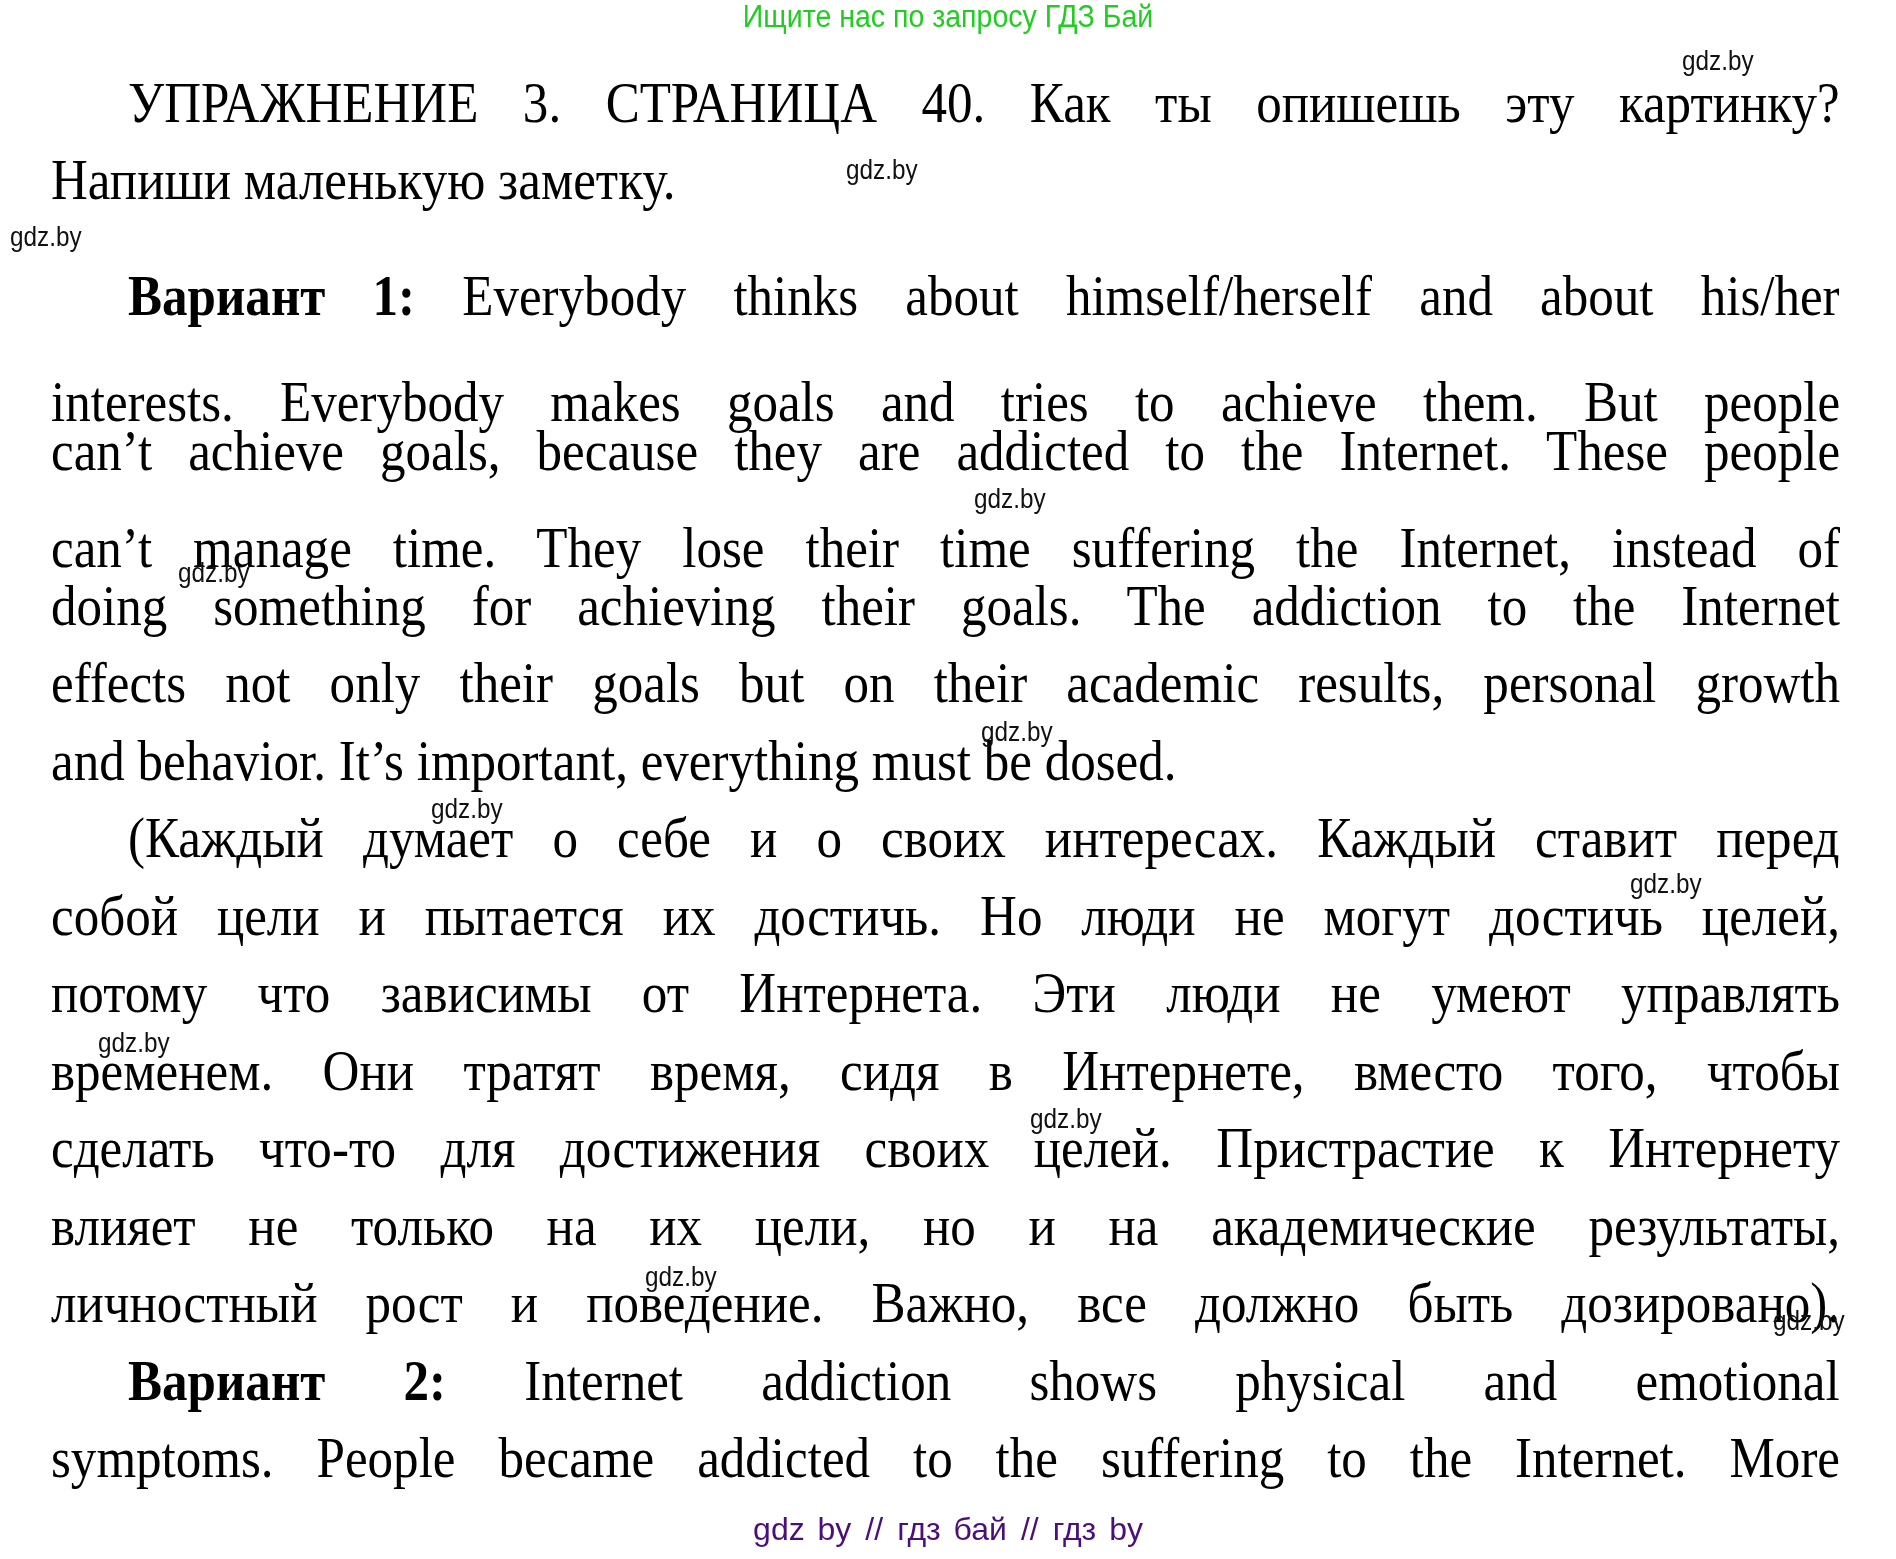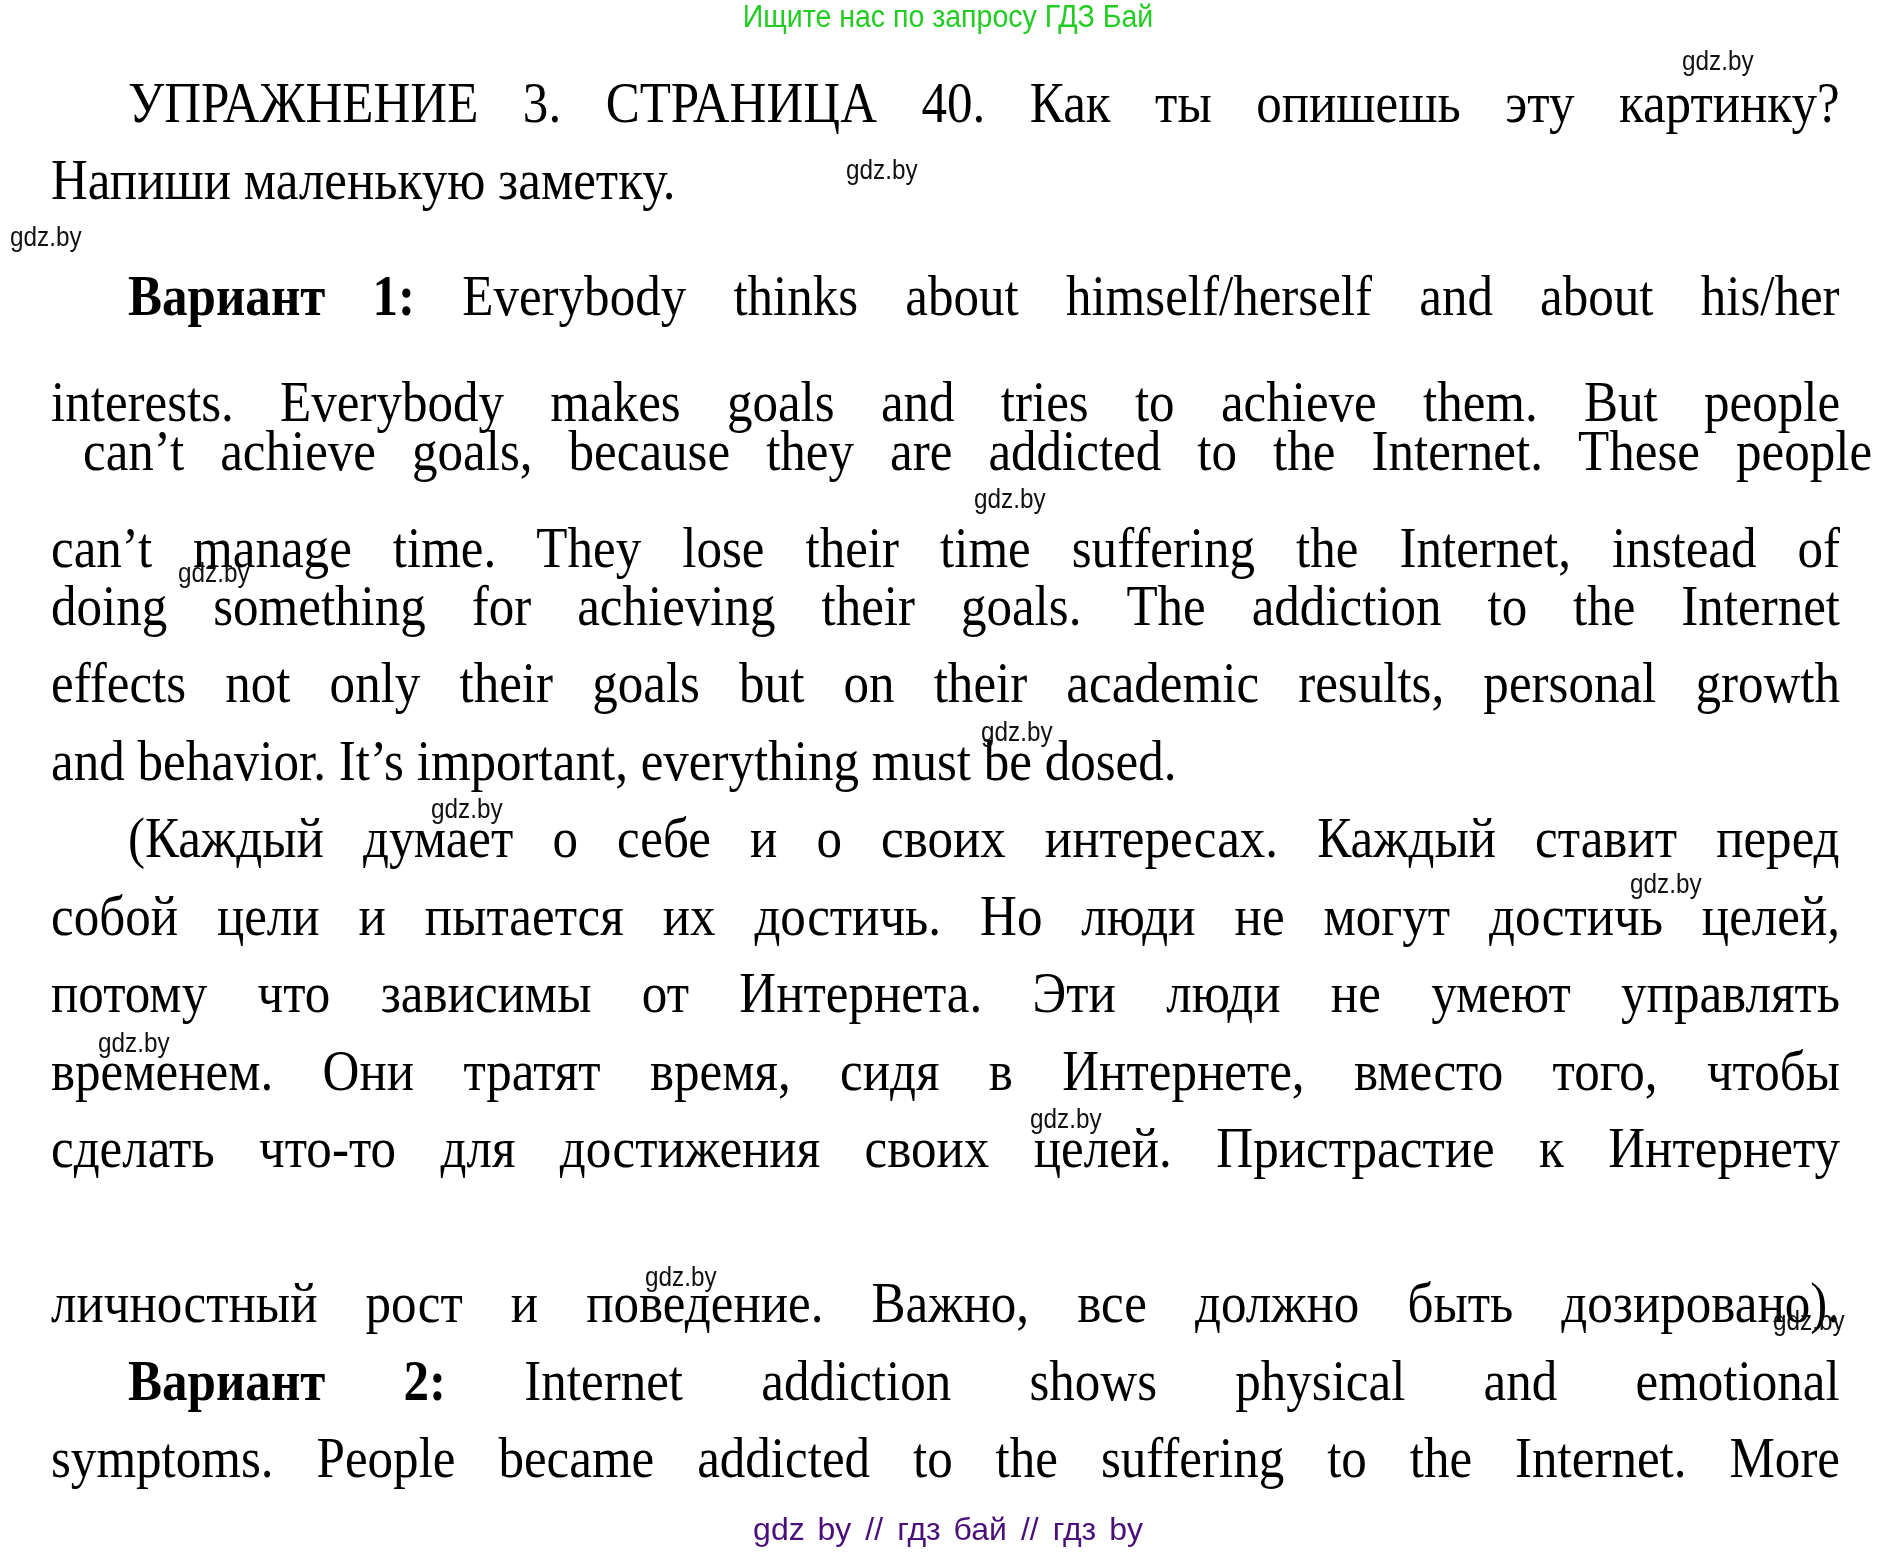--- a/index.html
+++ b/index.html
@@ -105,21 +105,21 @@
 
   <div class="line-wrap" style="left:128px; top:255px; width:1712px;">
     <div class="line justify" style="width:1945px;">
       <span class="bold">Вариант 1:</span>
       <span>Everybody thinks about himself/herself and about his/her</span>
     </div>
   </div>
   <div class="line-wrap" style="left:51px; top:332px; width:1789px;margin-top:29px;">
     <div class="line justify" style="width:2033px;">interests. Everybody makes goals and tries to achieve them. But people</div>
   </div>
-  <div class="line-wrap" style="left:51px; top:410px; width:1789px;margin-left:32px;">
+  <div class="line-wrap" style="left:51px; top:410px; width:1789px;">
     <div class="line justify" style="width:2033px;">can’t achieve goals, because they are addicted to the Internet. These people</div>
   </div>
   <div class="line-wrap" style="left:51px; top:487px; width:1789px;margin-top:20px;">
     <div class="line justify" style="width:2033px;">can’t manage time. They lose their time suffering the Internet, instead of</div>
   </div>
   <div class="line-wrap" style="left:51px; top:565px; width:1789px;">
     <div class="line justify" style="width:2033px;">doing something for achieving their goals. The addiction to the Internet</div>
   </div>
   <div class="line-wrap" style="left:51px; top:642px; width:1789px;">
     <div class="line justify" style="width:2033px;">effects not only their goals but on their academic results, personal growth</div>
@@ -135,20 +135,23 @@
     <div class="line justify" style="width:2033px;">собой цели и пытается их достичь. Но люди не могут достичь целей,</div>
   </div>
   <div class="line-wrap" style="left:51px; top:952px; width:1789px;">
     <div class="line justify" style="width:2033px;">потому что зависимы от Интернета. Эти люди не умеют управлять</div>
   </div>
   <div class="line-wrap" style="left:51px; top:1030px; width:1789px;">
     <div class="line justify" style="width:2033px;">временем. Они тратят время, сидя в Интернете, вместо того, чтобы</div>
   </div>
   <div class="line-wrap" style="left:51px; top:1107px; width:1789px;">
     <div class="line justify" style="width:2033px;">сделать что-то для достижения своих целей. Пристрастие к Интернету</div>
+  </div>
+  <div class="line-wrap" style="left:51px; top:1185px; width:1789px;">
+    <div class="line justify" style="width:2033px;">влияет не только на их цели, но и на академические результаты,</div>
   </div>
   <div class="line-wrap" style="left:51px; top:1262px; width:1789px;">
     <div class="line justify" style="width:2033px;">личностный рост и поведение. Важно, все должно быть дозировано).</div>
   </div>
 
   <div class="line-wrap" style="left:128px; top:1340px; width:1712px;">
     <div class="line justify" style="width:1945px;">
       <span class="bold">Вариант 2:</span>
       <span>Internet addiction shows physical and emotional</span>
     </div>

